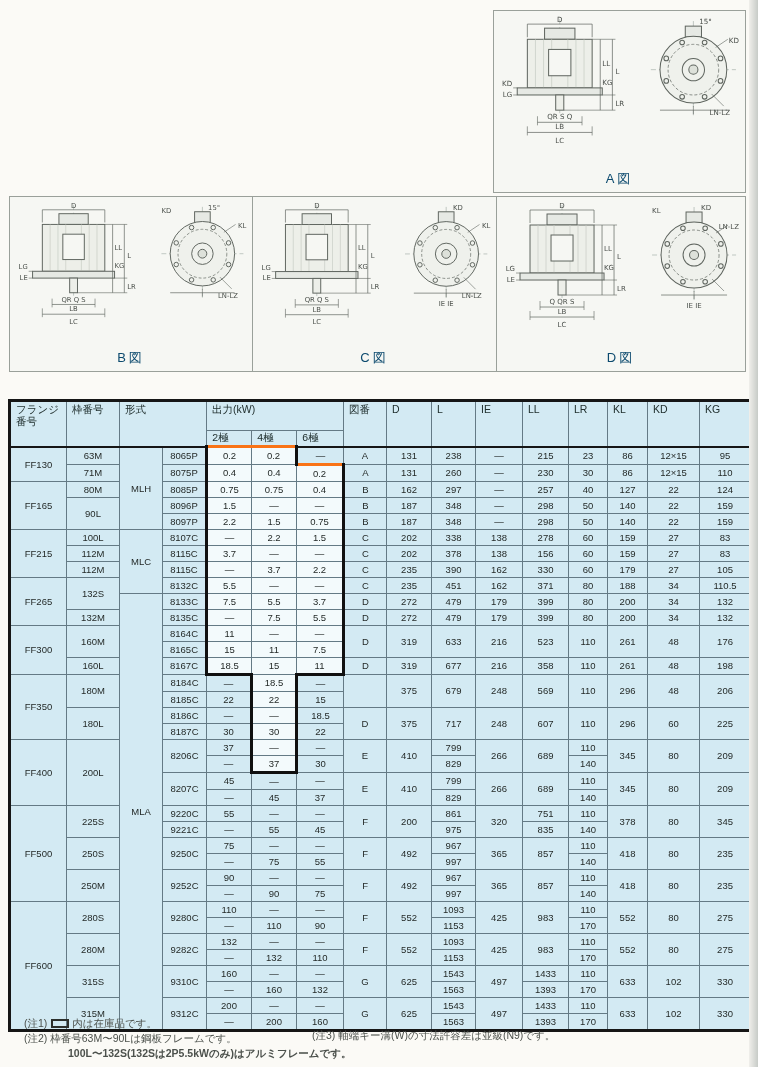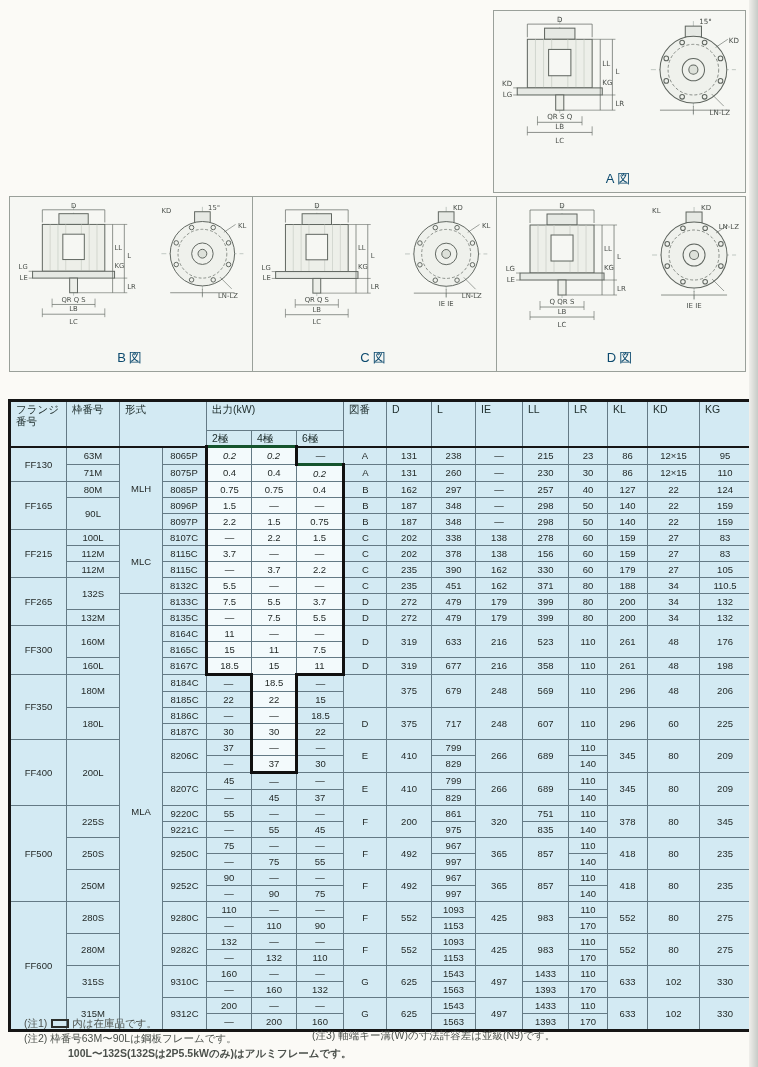--- a/index.html
+++ b/index.html
@@ -26,28 +26,28 @@
   .fig-svg text { font-family:"DejaVu Sans",sans-serif; font-size:7px; fill:#4a4f4a; stroke:none; }
 
   
   .table-wrap { position:absolute; left:8px; top:388px; width:742px;margin-top:11px; }
   table { border-collapse:collapse; table-layout:fixed; width:742px;
     background:#d3eaf3; border:3px solid #161616; }
   th,td { border:1px solid #647a85; overflow:hidden; white-space:nowrap; }
   th { font-weight:normal; font-size:10.5px; text-align:left; padding:1px 0 1px 5px;
     color:#21302f; white-space:pre-line; line-height:12px; }
   thead tr:first-child th { height:30px; vertical-align:top; }
-  thead tr:last-child th { height:16px; }
+  thead tr:last-child th { height:16px;font-family:Liberation Mono, monospace; }
   thead { border-bottom:2px solid #161616; }
   td { font-size:9.5px; text-align:center; height:15px; line-height:15px;
     padding:0 1px; color:#242a28; }
   td.in { background:#f3fafc; }
   td.b-l { border-left:3px solid #101010; }
   td.b-r { border-right:3px solid #101010; }
-  td.b-t { border-top:3px solid #14532d;font-style:italic; }
+  td.b-t { border-top:3px solid #f97316; }
   td.b-b { border-bottom:3px solid #101010; }
 
   
   .notes { position:absolute; left:8px; top:1016px; width:742px;
     font-size:10.5px; color:#4c514c; line-height:15px;margin-left:16px; }
   .note-line { position:relative; }
   .note-right { position:absolute; left:288px; top:12px; }
   .stock-box-glyph { display:inline-block; width:18px; height:9px;
     border:2px solid #2c2f2c; vertical-align:-1px; margin:0 3px 0 4px; }
   .note-indent { padding-left:44px;font-weight:bold; }

